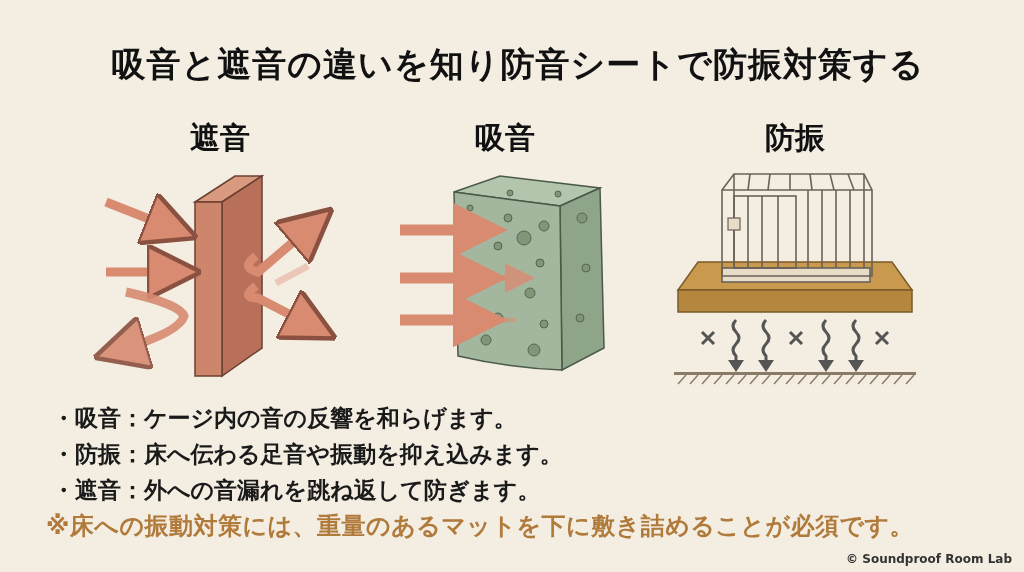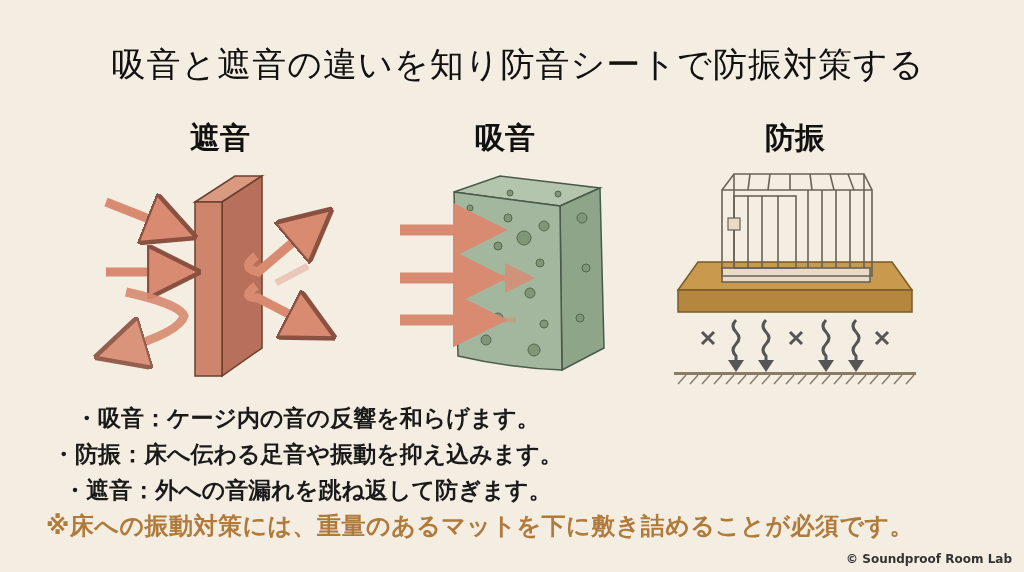--- a/index.html
+++ b/index.html
@@ -5,35 +5,35 @@
   html, body { margin: 0; padding: 0; }
   body {
     width: 1024px; height: 572px; overflow: hidden;
     background: #f3ede2;
     font-family: "DejaVu Sans", sans-serif;
     position: relative;
     color: #1a1a1a;
   }
   .title {
     position: absolute; left: 12px; right: 0; top: 42px;
-    text-align: center; font-size: 34px; font-weight: normal;
+    text-align: center; font-size: 34px; font-weight: bold;
     letter-spacing: 1px; color: #111;
   }
   .panel { position: absolute; top: 118px; }
   .panel-label {
     position: absolute; left: 0; right: 0; top: 0;
     text-align: center; font-size: 30px; font-weight: bold; color: #111;
   }
   .panel svg { position: absolute; left: 0; }
   #p1 { left: 90px; width: 260px; height: 260px; }
   #p2 { left: 390px; width: 230px; height: 260px; }
   #p3 { left: 660px; width: 270px; height: 270px; }
   .bullets {
     position: absolute; left: 52px; top: 400px;
-    font-size: 23px; font-weight: bold; line-height: 36px; text-align: center;
+    font-size: 23px; font-weight: bold; line-height: 36px;
   }
   .bullets .row { white-space: nowrap; }
   .note {
     position: absolute; left: 46px; top: 510px;
     font-size: 24px; font-weight: bold; color: #b07a3a;
     white-space: nowrap; letter-spacing: 0.5px;
   }
   .credit {
     position: absolute; right: 12px; bottom: 6px;
     font-size: 12px; font-weight: bold; color: #333;

